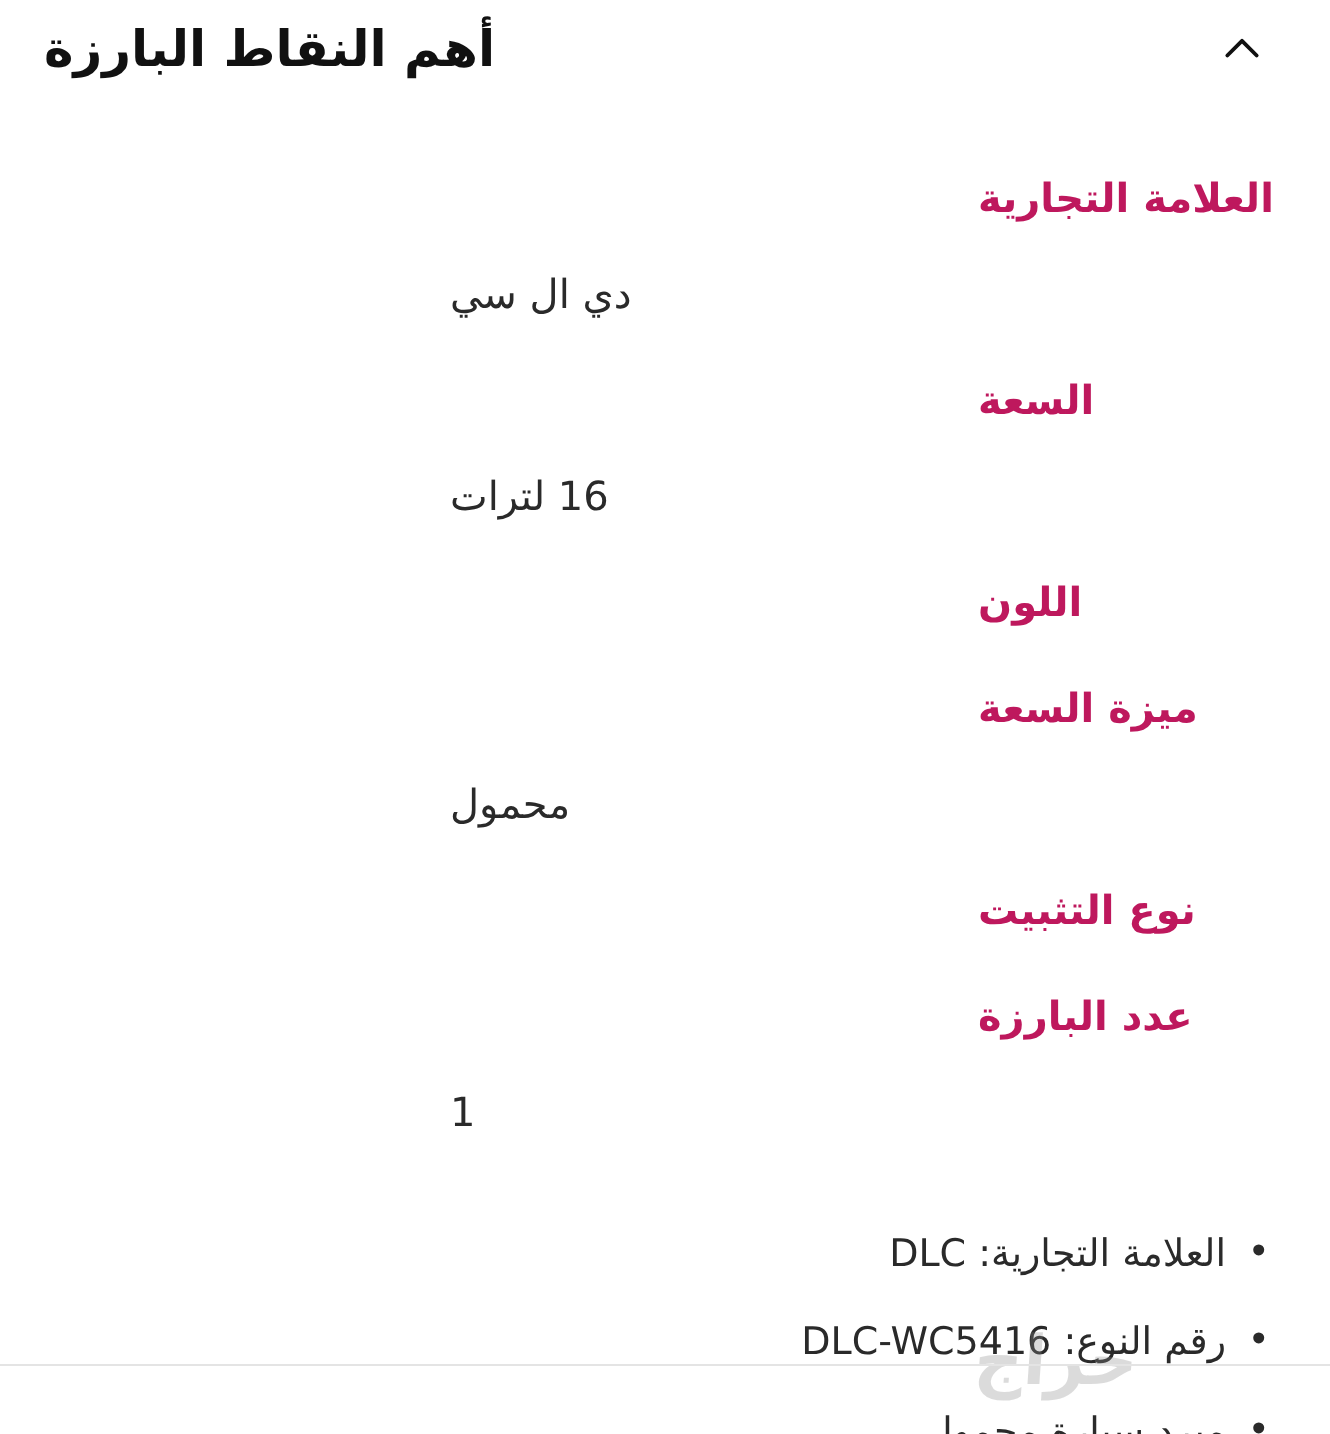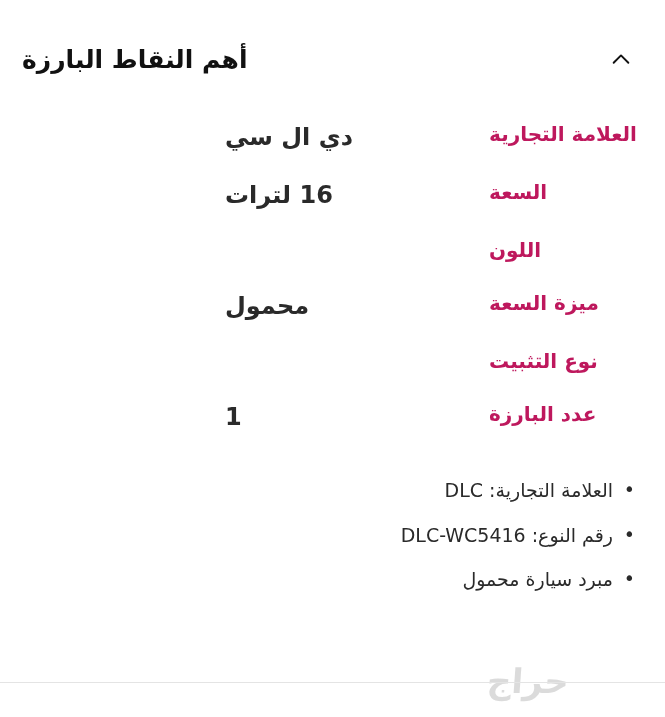--- a/index.html
+++ b/index.html
@@ -16,20 +16,21 @@
     overflow: hidden;
   }
 
   .panel {
     width: 665px;
     height: 717px;
     position: relative;
     background: #ffffff;
     display: flex;
     flex-direction: column;
+    justify-content: center;
   }
 
   
   .header {
     display: flex;
     align-items: center;
     justify-content: space-between;
     padding: 38px 22px 0 22px;
     direction: rtl;
   }
@@ -76,25 +77,26 @@
     font-size: 20px;
     font-weight: bold;
     color: #be185d;
     line-height: 1.25;
     padding-left: 0;
   }
   .spec-value {
     flex: 0 0 auto;
     width: 290px;
     text-align: left;
-    font-size: 24px;
-    font-weight: bold;
+    font-size: 20px;
+    font-weight: normal;
     color: #2a2a2a;
     line-height: 1.25;
     padding-left: 26px;
+    margin-top: 48px;
   }
 
   
   .bullets {
     direction: rtl;
     padding: 14px 26px 0 26px;
     list-style: none;
     margin: 4px;
   }
   .bullets li {

